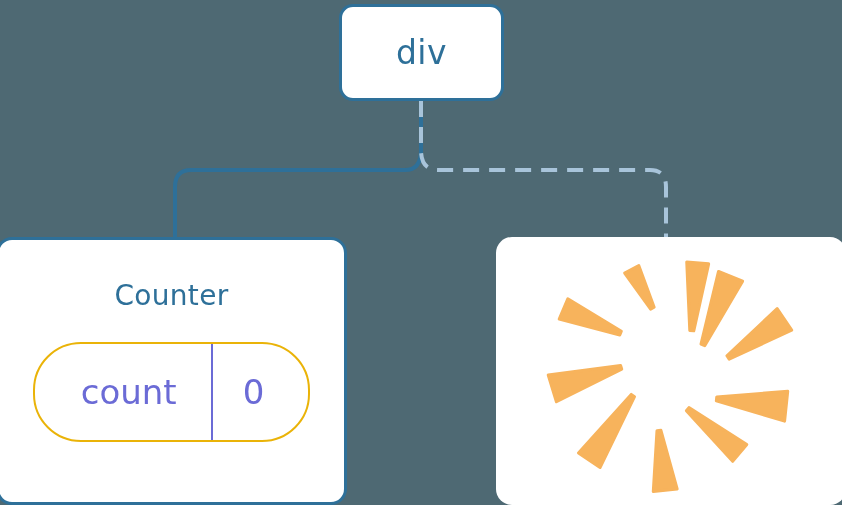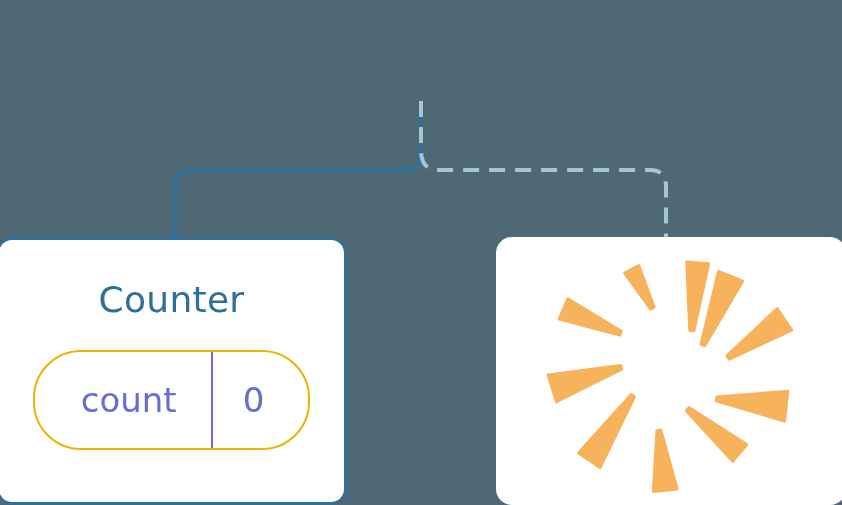--- a/index.html
+++ b/index.html
@@ -60,21 +60,21 @@
     top: 237px;
     width: 351px;
     height: 268px;
     border: 3px solid #2e7099;
     border-radius: 16px;
     flex-direction: column;
     justify-content: flex-start;
     padding-top: 42px;
   }
   #node-counter .node-title {
-    font-size: 36px;
+    font-size: 28px;
     color: #2e7099;
     line-height: 1;
     letter-spacing: 0.3px;
     text-align: right;
   }
 
   
   .state-pill {
     margin-top: 32px;
     height: 96px;
@@ -127,20 +127,23 @@
 </head>
 <body>
 
 <div id="stage">
 
   <svg id="edges" viewBox="0 0 842 505" preserveAspectRatio="none" aria-hidden="true">
     <path id="edge-solid" fill="none" stroke-linecap="butt" stroke-linejoin="round" d="M 421 101 L 421 150 Q 421 170 405 170 L 191 170 Q 175 170 175 187 L 175 240" stroke="#2e7099" stroke-width="4"></path>
     <path id="edge-dashed" fill="none" stroke-linecap="butt" stroke-linejoin="round" d="M 421 101 L 421 150 Q 421 170 438 170 L 650 170 Q 666 170 666 187 L 666 240" stroke="#a8c4da" stroke-width="4" stroke-dasharray="16 10"></path>
   </svg>
 
+  <div class="node" id="node-div">
+    <span class="node-title">div</span>
+  </div>
 
   <div class="node" id="node-counter">
     <span class="node-title">Counter</span>
     <div class="state-pill">
       <span class="state-key">count</span>
       <span class="state-val">0</span>
     </div>
   </div>
 
   <div class="node" id="node-spinner">

